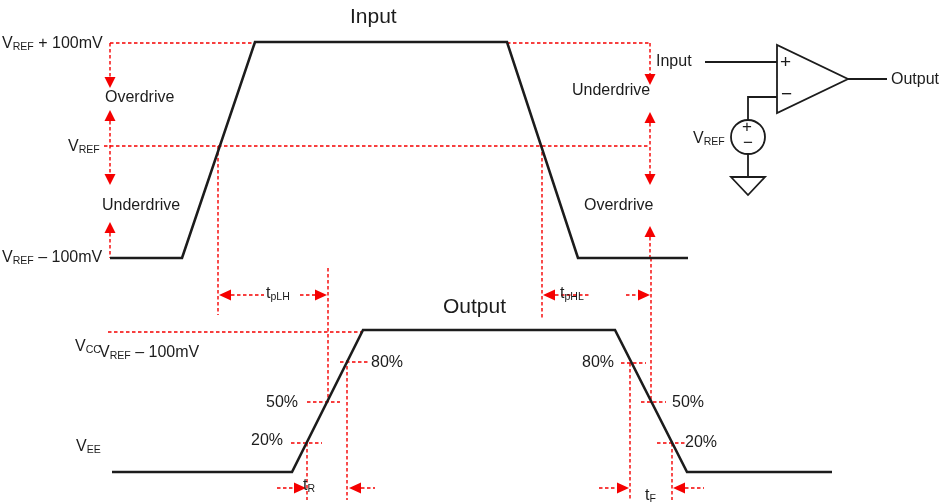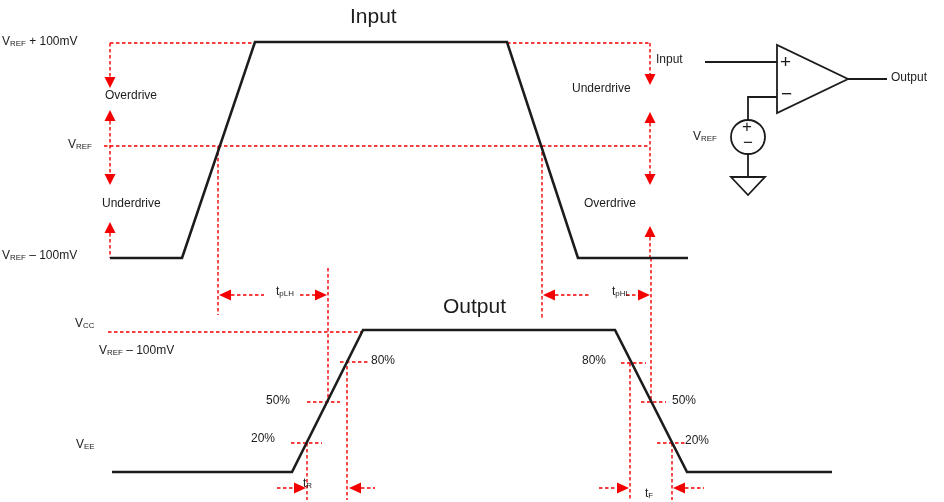--- a/index.html
+++ b/index.html
@@ -2,21 +2,21 @@
 <html style="--ink: #1c1c1c; --accent: #f50000; --background: #ffffff;"><head>
 <meta charset="utf-8">
 <style>
   :root { --ink:#1c1c1c; --accent:#f50000; --background:#ffffff; }
   html,body { margin:0; padding:0; background:var(--background); }
   .stage {
     position:relative; width:944px; height:502px; background:var(--background);
     font-family:"Liberation Sans", sans-serif; color:var(--ink); overflow:hidden;
   }
   .stage svg { position:absolute; left:0; top:0; }
-  .lbl { position:absolute; white-space:nowrap; font-size:12px; line-height:1.05; color:var(--ink); }
+  .lbl { position:absolute; white-space:nowrap; font-size:16px; line-height:1.05; color:var(--ink); }
   .lbl sub { font-size:0.66em; vertical-align:-0.16em; }
   .title { font-size:21px; }
   .sign { font-size:19px; font-weight:400; }
   .sign-sm { font-size:17px; font-weight:400; }
   .wave { fill:none; stroke:var(--ink); stroke-width:2.6; stroke-linejoin:miter; }
   .circ { fill:none; stroke:var(--ink); stroke-width:1.8; stroke-linejoin:miter; }
   .circ-fill { fill:var(--background); stroke:var(--ink); stroke-width:1.8; }
   .dash { fill:none; stroke:var(--accent); stroke-width:1.4; stroke-dasharray:3.5 2.5; }
   .ah { fill:var(--accent); stroke:none; }
 </style>
@@ -115,26 +115,26 @@
 
   <div class="lbl" style="left:2px;top:35px"><span>V</span><sub>REF</sub><span> + 100mV</span></div>
   <div class="lbl" style="left:68px;top:138px"><span>V</span><sub>REF</sub><span></span></div>
   <div class="lbl" style="left:2px;top:249px"><span>V</span><sub>REF</sub><span> – 100mV</span></div>
 
   <div class="lbl" style="left:105px;top:89px"><span>Overdrive</span></div>
   <div class="lbl" style="left:102px;top:197px"><span>Underdrive</span></div>
   <div class="lbl" style="left:572px;top:82px"><span>Underdrive</span></div>
   <div class="lbl" style="left:584px;top:197px"><span>Overdrive</span></div>
 
-  <div class="lbl" style="left:276px;top:285px"><span>t</span><sub>pLH</sub></div>
-  <div class="lbl" style="left:612px;top:285px"><span>t</span><sub>pHL</sub></div>
+  <div class="lbl" style="left:266px;top:285px"><span>t</span><sub>pLH</sub></div>
+  <div class="lbl" style="left:560px;top:285px"><span>t</span><sub>pHL</sub></div>
   <div class="lbl" style="left:303px;top:477px"><span>t</span><sub>R</sub></div>
   <div class="lbl" style="left:645px;top:487px"><span>t</span><sub>F</sub></div>
 
-  <div class="lbl" style="left:75px;top:317px"><span>V</span><sub>CC</sub><span></span></div>
+  <div class="lbl" style="left:75px;top:338px"><span>V</span><sub>CC</sub><span></span></div>
   <div class="lbl" style="left:99px;top:344px"><span>V</span><sub>REF</sub><span> – 100mV</span></div>
   <div class="lbl" style="left:76px;top:438px"><span>V</span><sub>EE</sub><span></span></div>
 
   <div class="lbl" style="left:371px;top:354px"><span>80%</span></div>
   <div class="lbl" style="left:266px;top:394px"><span>50%</span></div>
   <div class="lbl" style="left:251px;top:432px"><span>20%</span></div>
   <div class="lbl" style="left:582px;top:354px"><span>80%</span></div>
   <div class="lbl" style="left:672px;top:394px"><span>50%</span></div>
   <div class="lbl" style="left:685px;top:434px"><span>20%</span></div>
 

